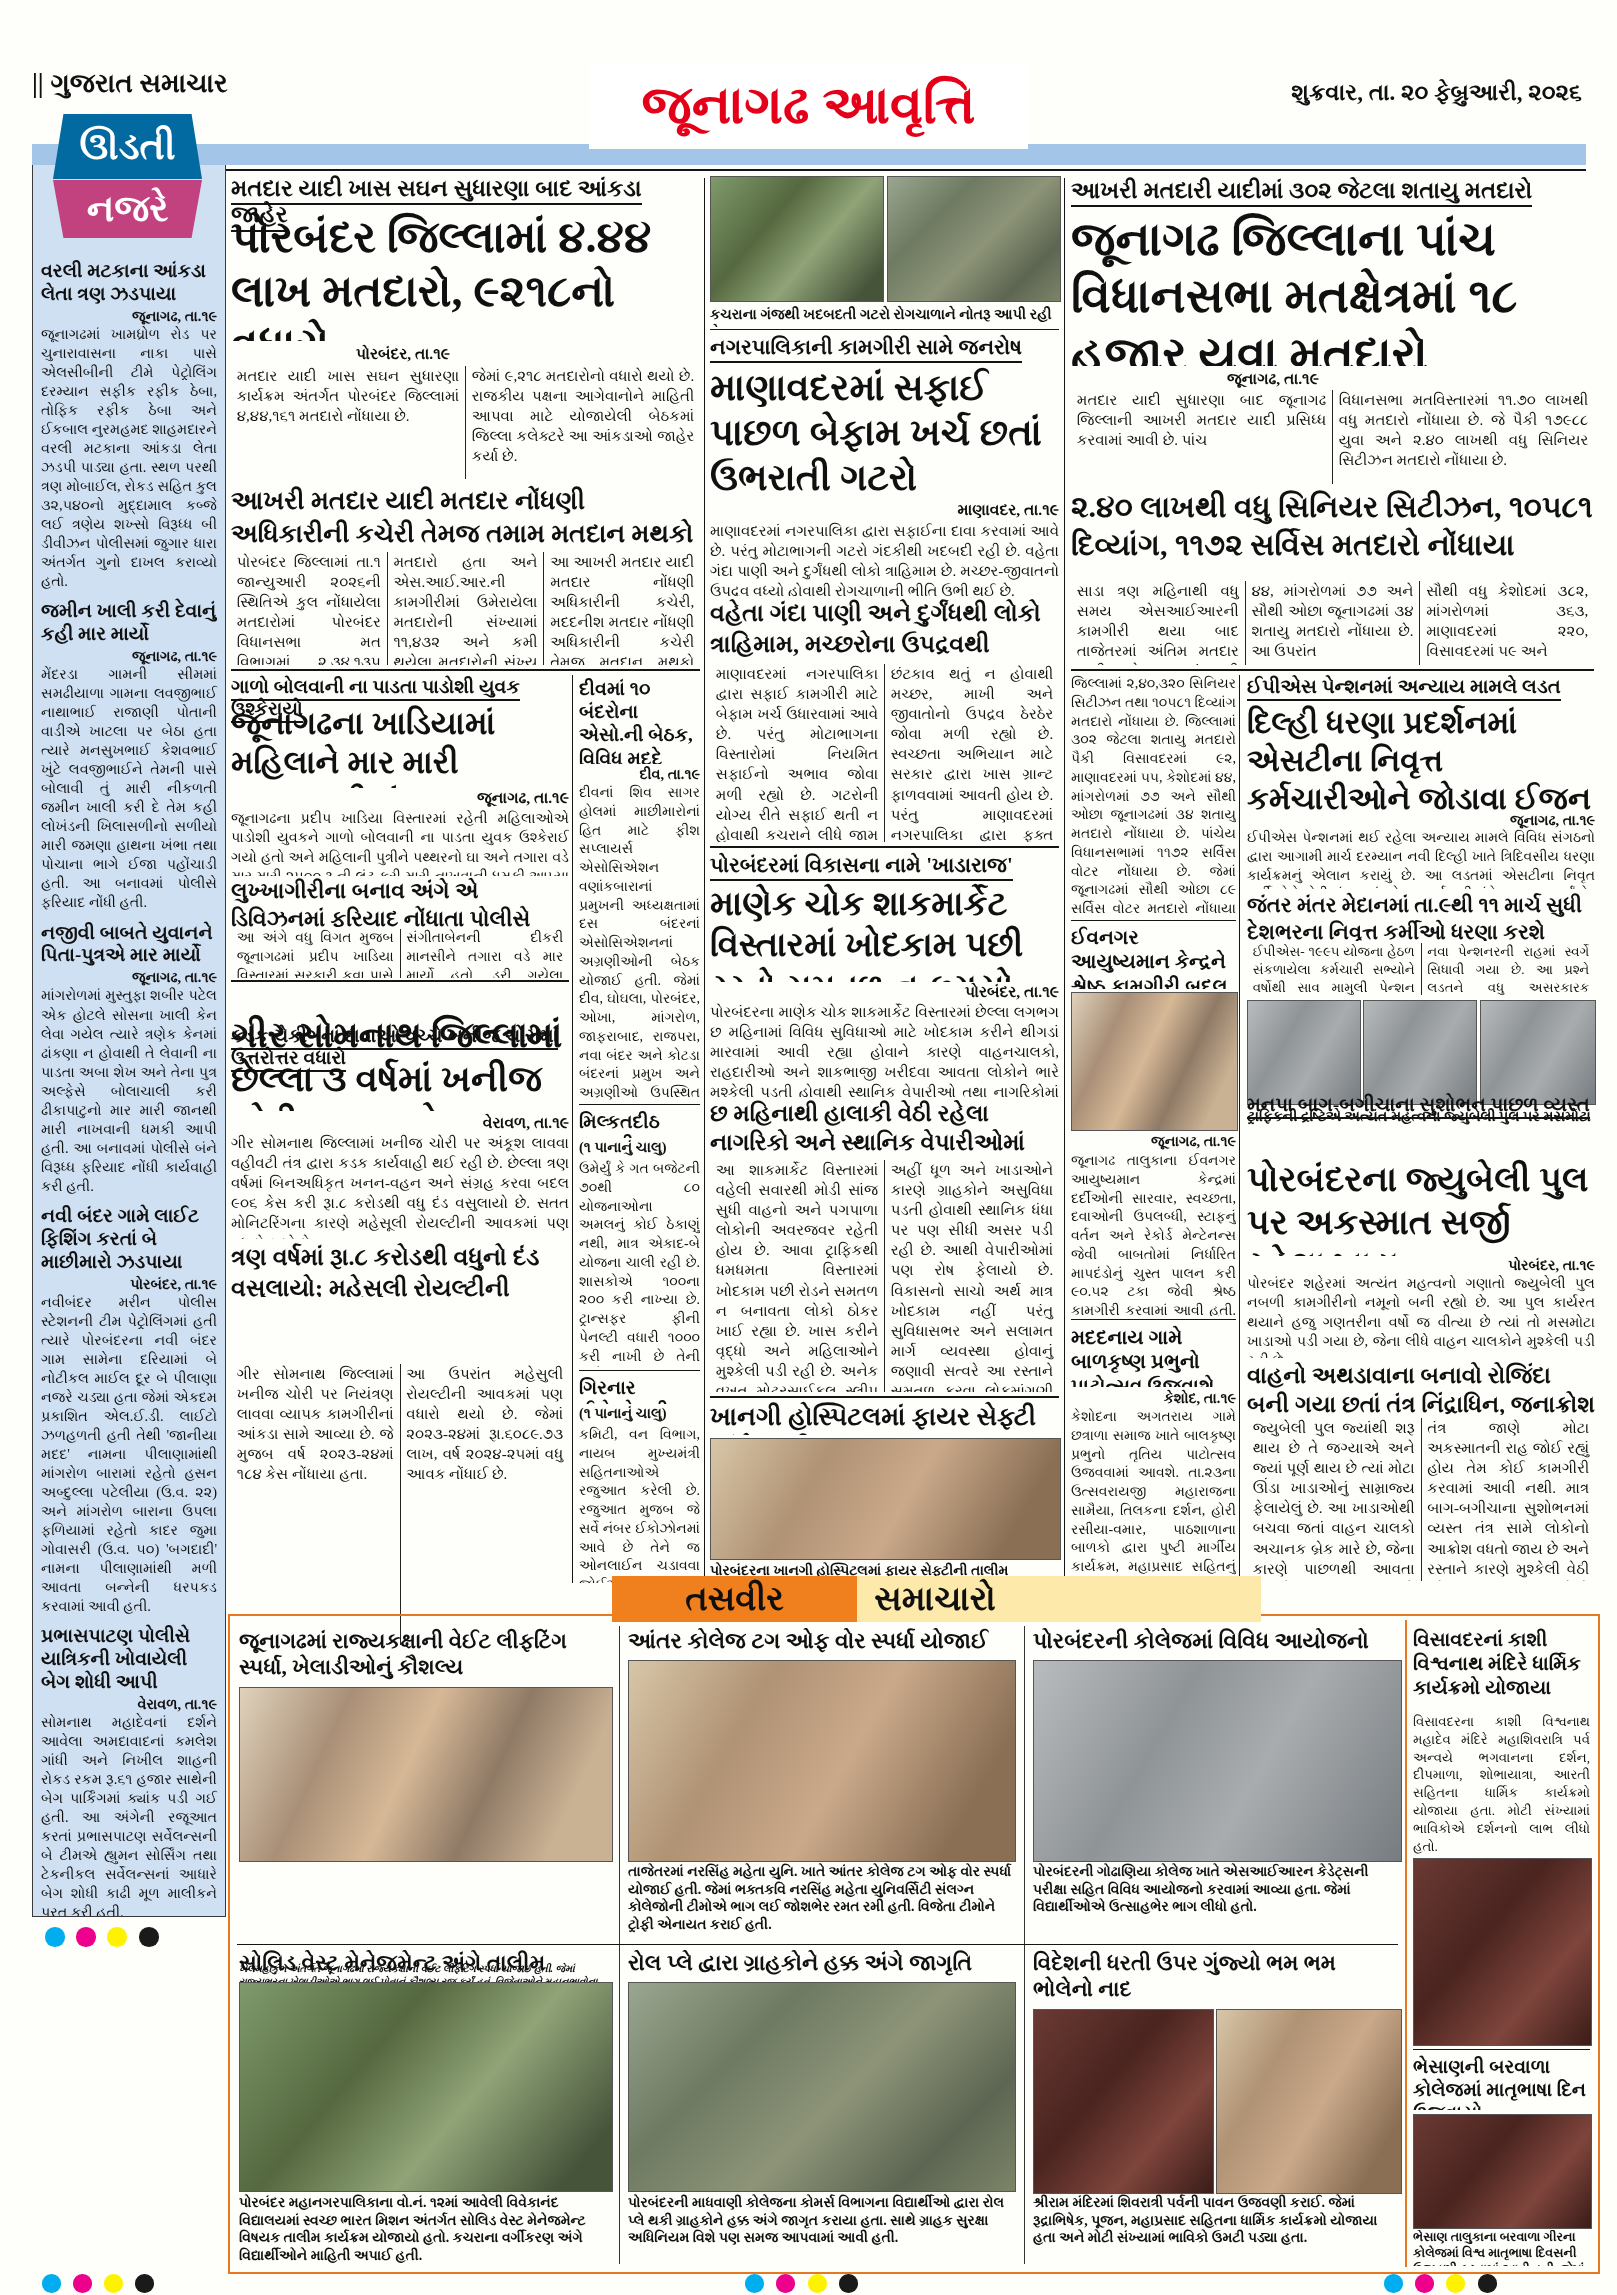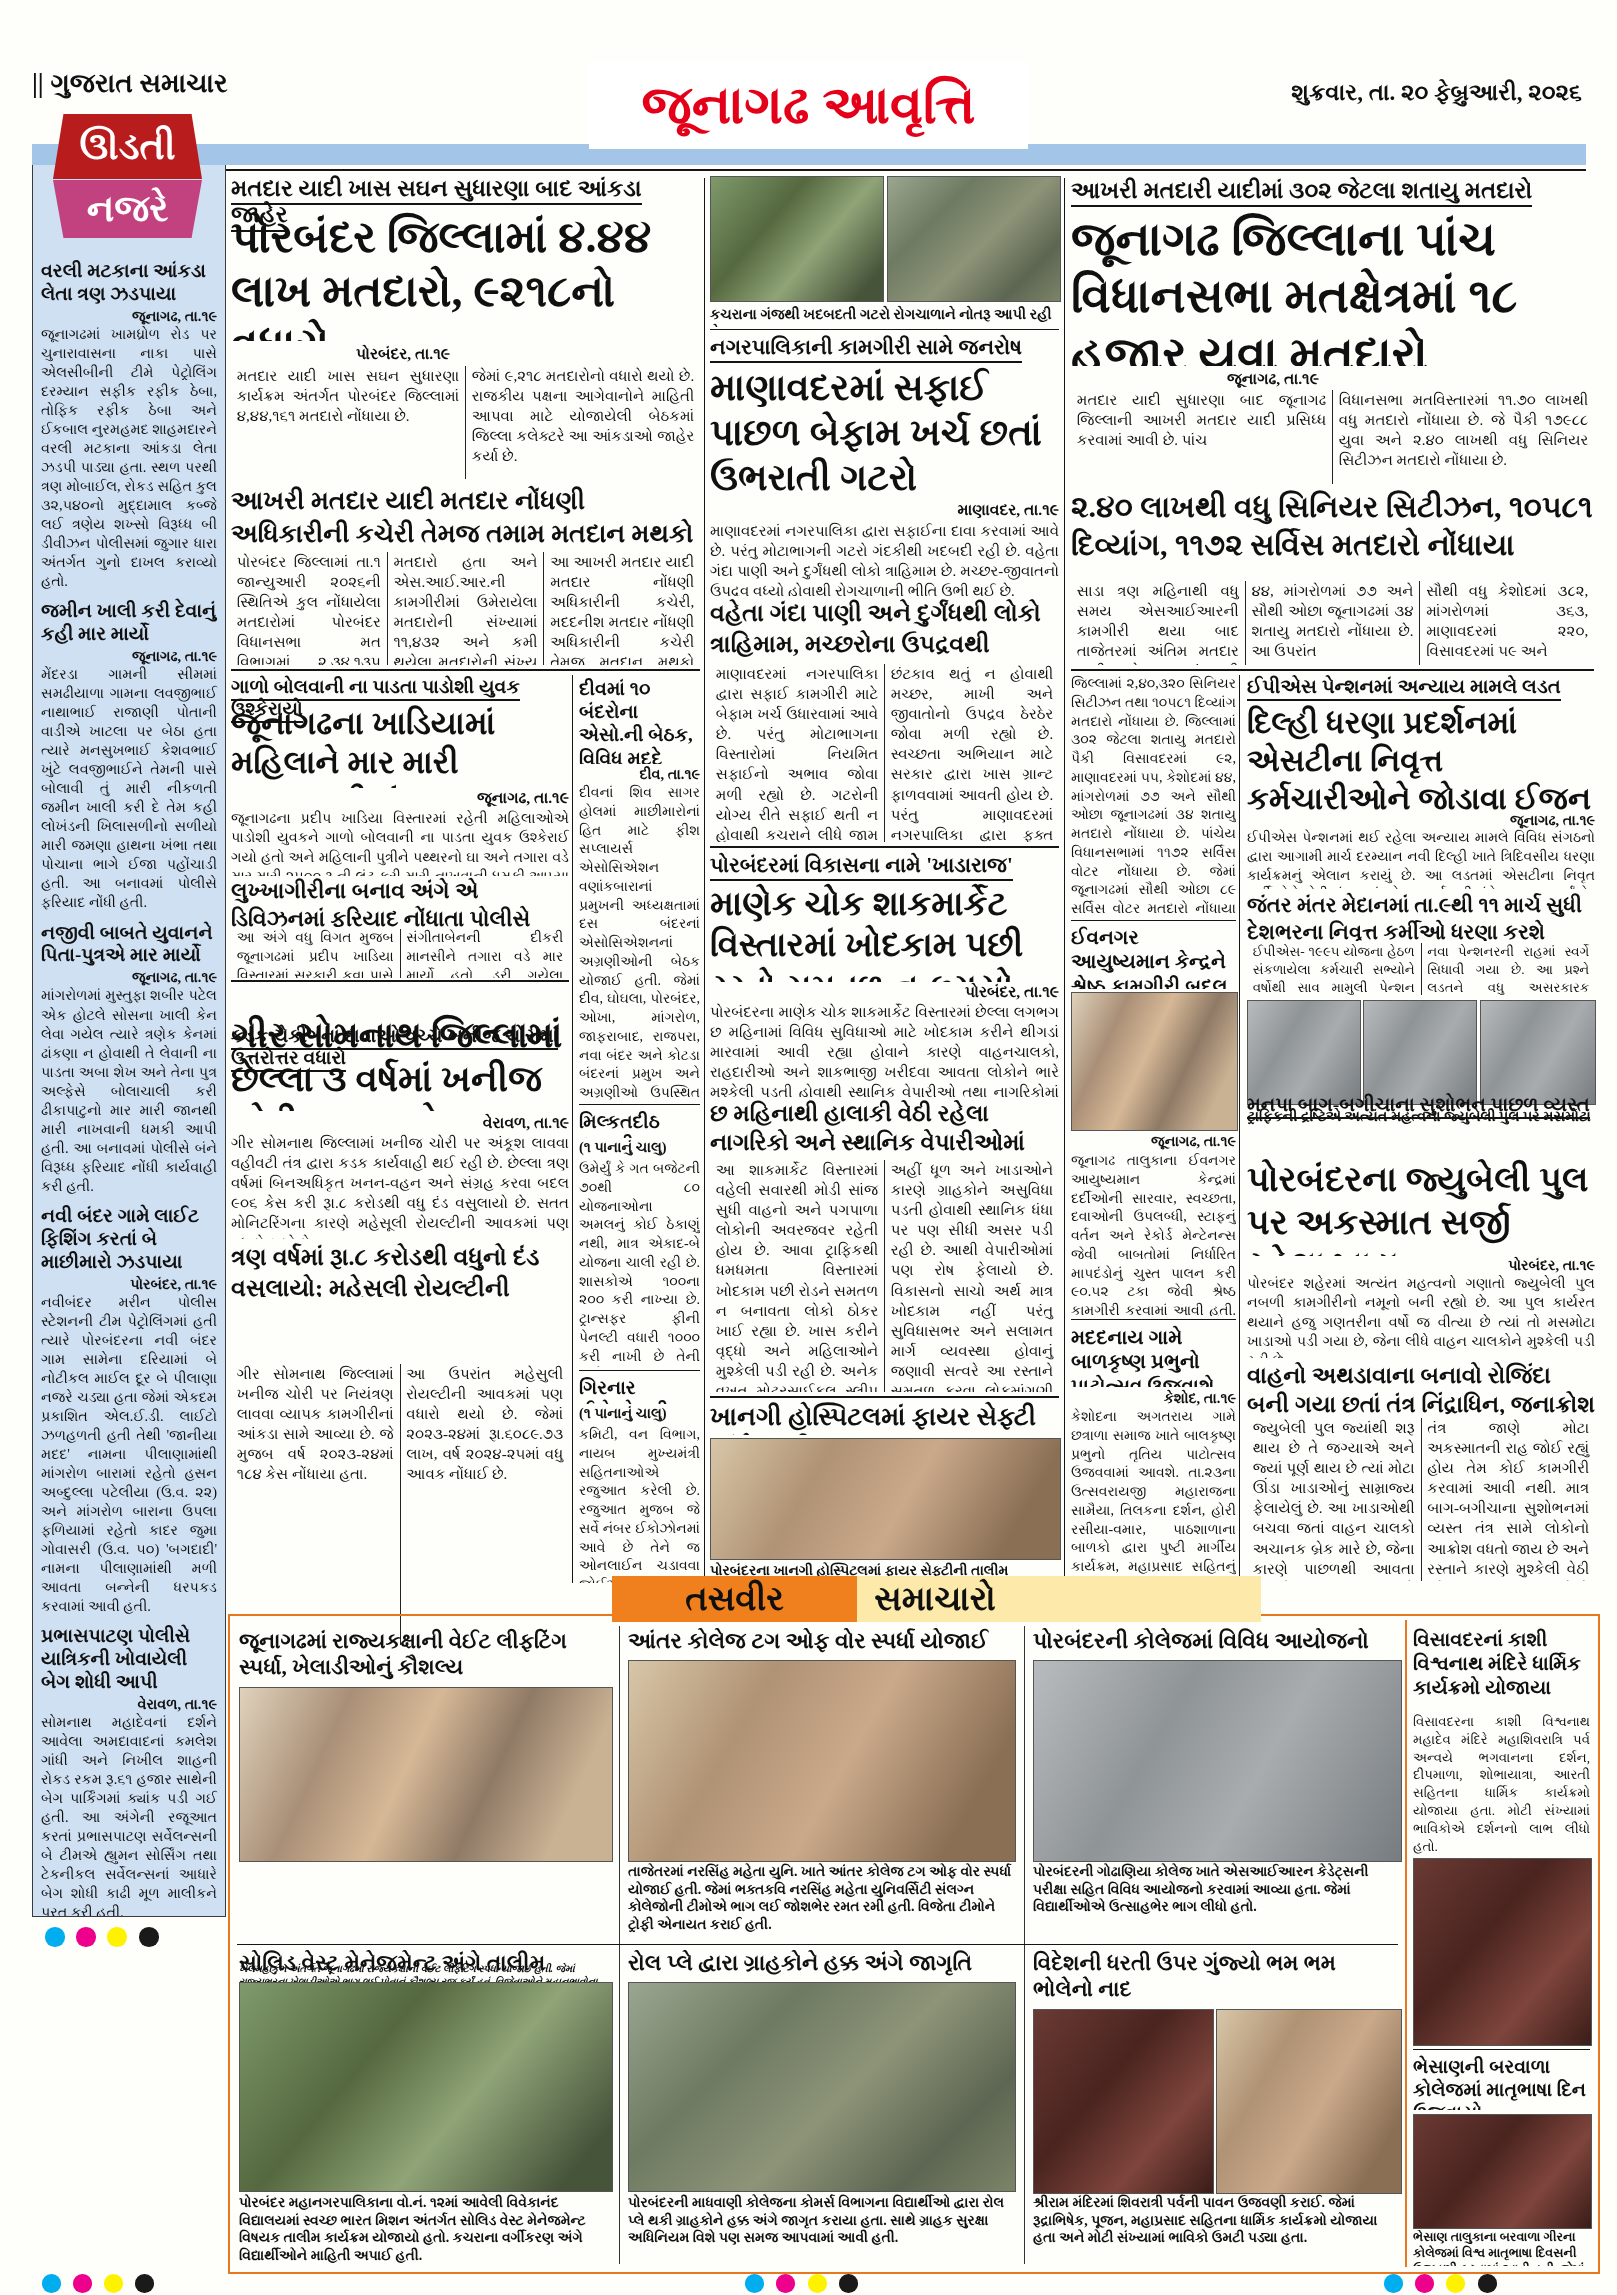--- a/index.html
+++ b/index.html
@@ -74,21 +74,21 @@
     </div>
 
     <div class="brief">
       <h3>પ્રભાસપાટણ પોલીસે યાત્રિકની ખોવાયેલી બેગ શોધી આપી</h3>
       <div class="dl">વેરાવળ, તા.૧૯</div>
       <div class="bd">સોમનાથ મહાદેવનાં દર્શને આવેલા અમદાવાદનાં કમલેશ ગાંધી અને નિખીલ શાહની રોકડ રકમ રૂ.૬૧ હજાર સાથેની બેગ પાર્કિંગમાં ક્યાંક પડી ગઈ હતી. આ અંગેની રજૂઆત કરતાં પ્રભાસપાટણ સર્વેલન્સની બે ટીમએ હ્યુમન સોર્સિંગ તથા ટેકનીકલ સર્વેલન્સનાં આધારે બેગ શોધી કાઢી મૂળ માલીકને પરત કરી હતી.</div>
     </div>
 
   </div>
 
-  <div class="abs banner" style="left:53px;top:114px;width:149px;height:65px;background:#b91c1c;font-size:38px;line-height:65px;clip-path:polygon(7% 0,93% 0,100% 100%,0 100%);z-index:4;text-align:center;">ઊડતી</div>
+  <div class="abs banner" style="left:53px;top:114px;width:149px;height:65px;background:#0369a1;font-size:38px;line-height:65px;clip-path:polygon(7% 0,93% 0,100% 100%,0 100%);z-index:4;text-align:center;">ઊડતી</div>
   <div class="abs banner" style="left:53px;top:180px;width:149px;height:58px;background:#c2417f;font-size:37px;line-height:58px;clip-path:polygon(0 0,100% 0,93% 100%,7% 100%);z-index:4;">નજરે</div>
 
   <div class="dot" style="left:45px;top:1927px;width:19.6px;height:19.6px;background:#00aeef;"></div>
   <div class="dot" style="left:76px;top:1927px;width:19.6px;height:19.6px;background:#ec008c;"></div>
   <div class="dot" style="left:107px;top:1927px;width:19.6px;height:19.6px;background:#fff200;"></div>
   <div class="dot" style="left:139px;top:1927px;width:19.6px;height:19.6px;background:#1a1a1a;"></div>
 
   <div class="abs kicker" style="left:231px;top:176px;width:469px;font-size:23px;"><span>મતદાર યાદી ખાસ સઘન સુધારણા બાદ આંકડા જાહેર</span></div>
   <div class="abs headline" style="left:231px;top:211px;width:469px;height:130px;font-size:44px;">પોરબંદર જિલ્લામાં ૪.૪૪ લાખ મતદારો, ૯૨૧૮નો વધારો</div>
   <div class="abs dateline" style="left:231px;top:345px;width:219px;">પોરબંદર, તા.૧૯</div>

